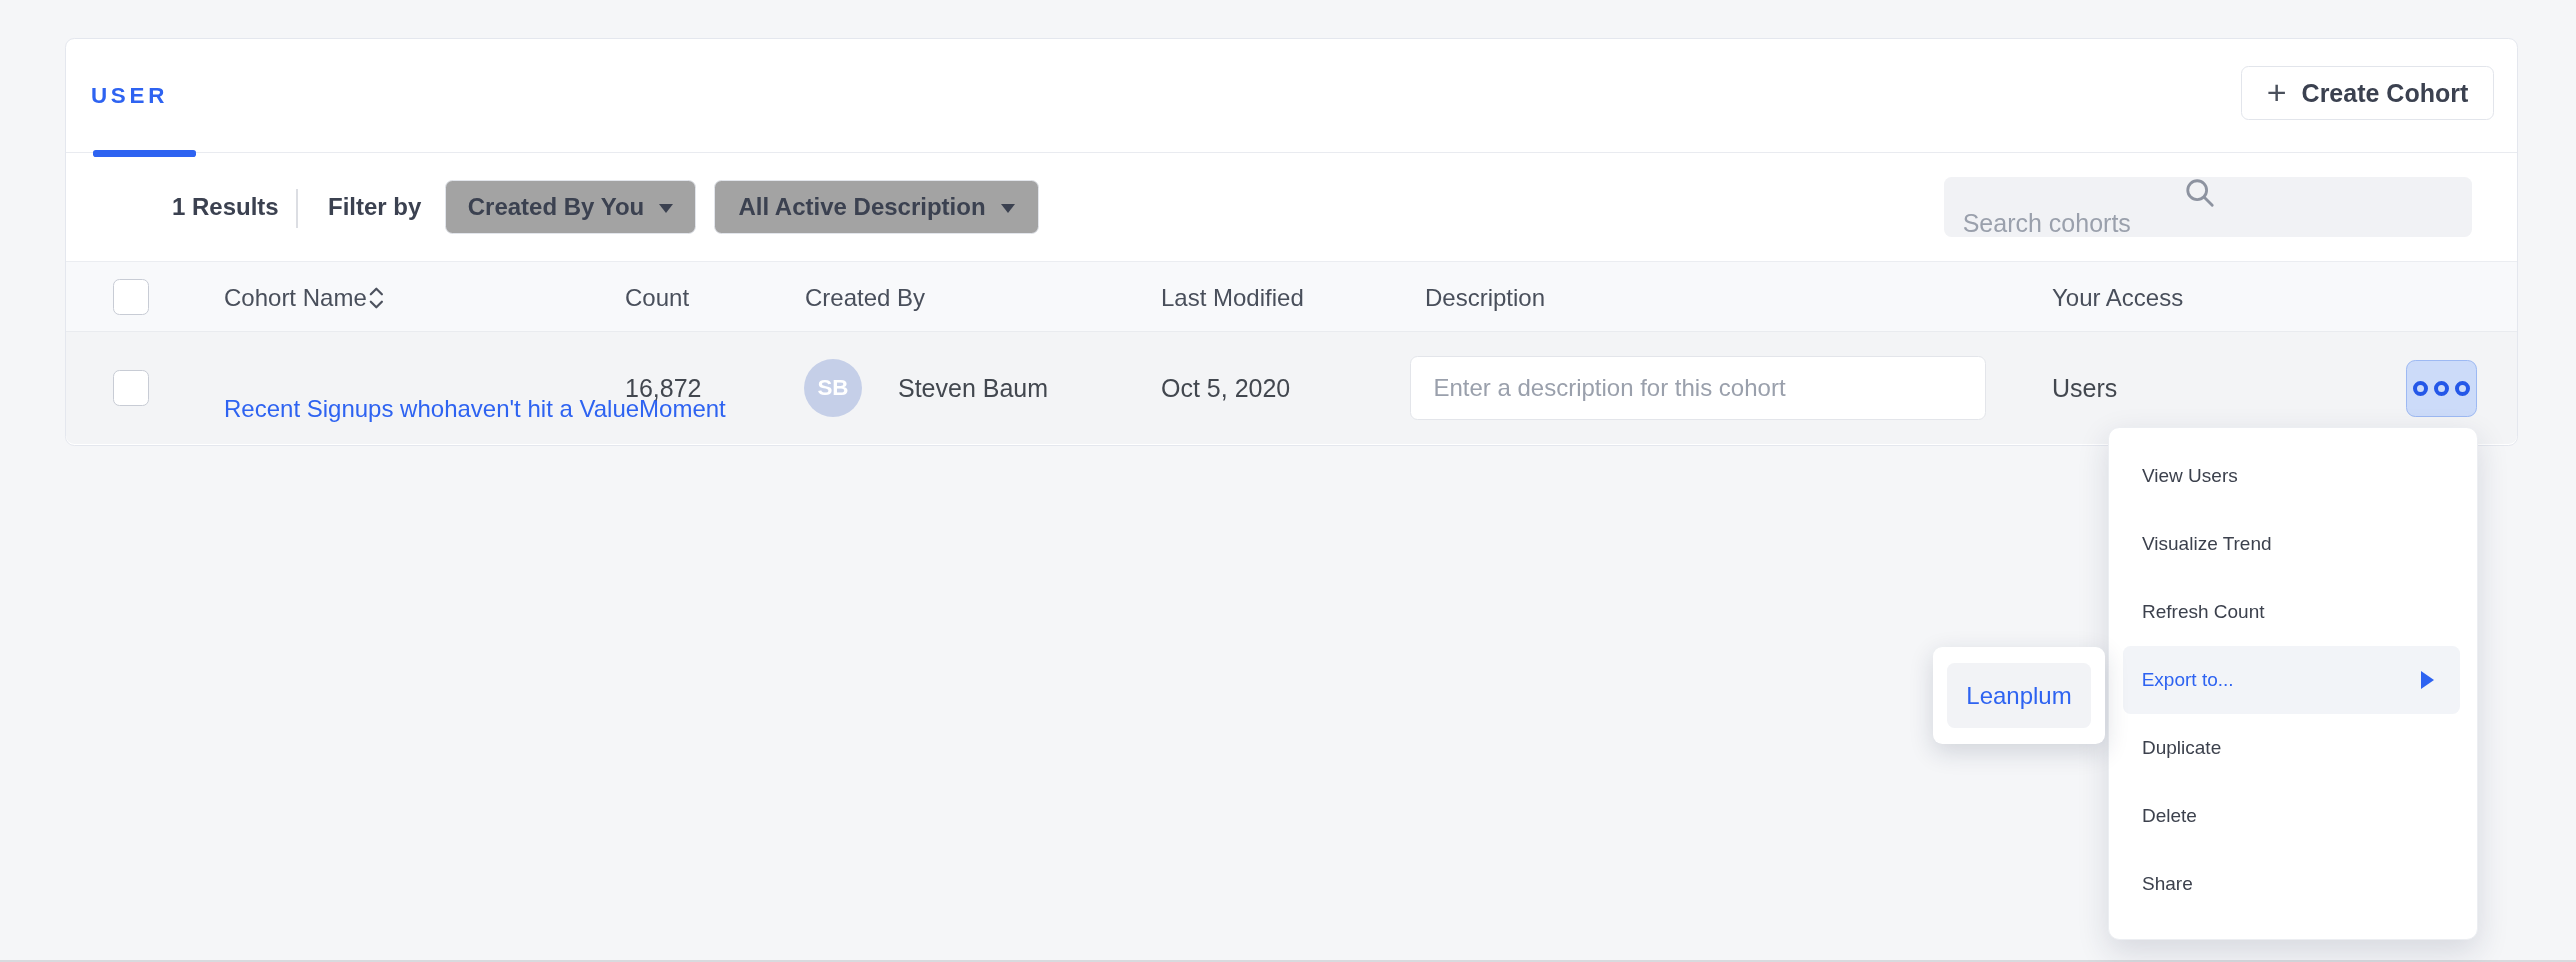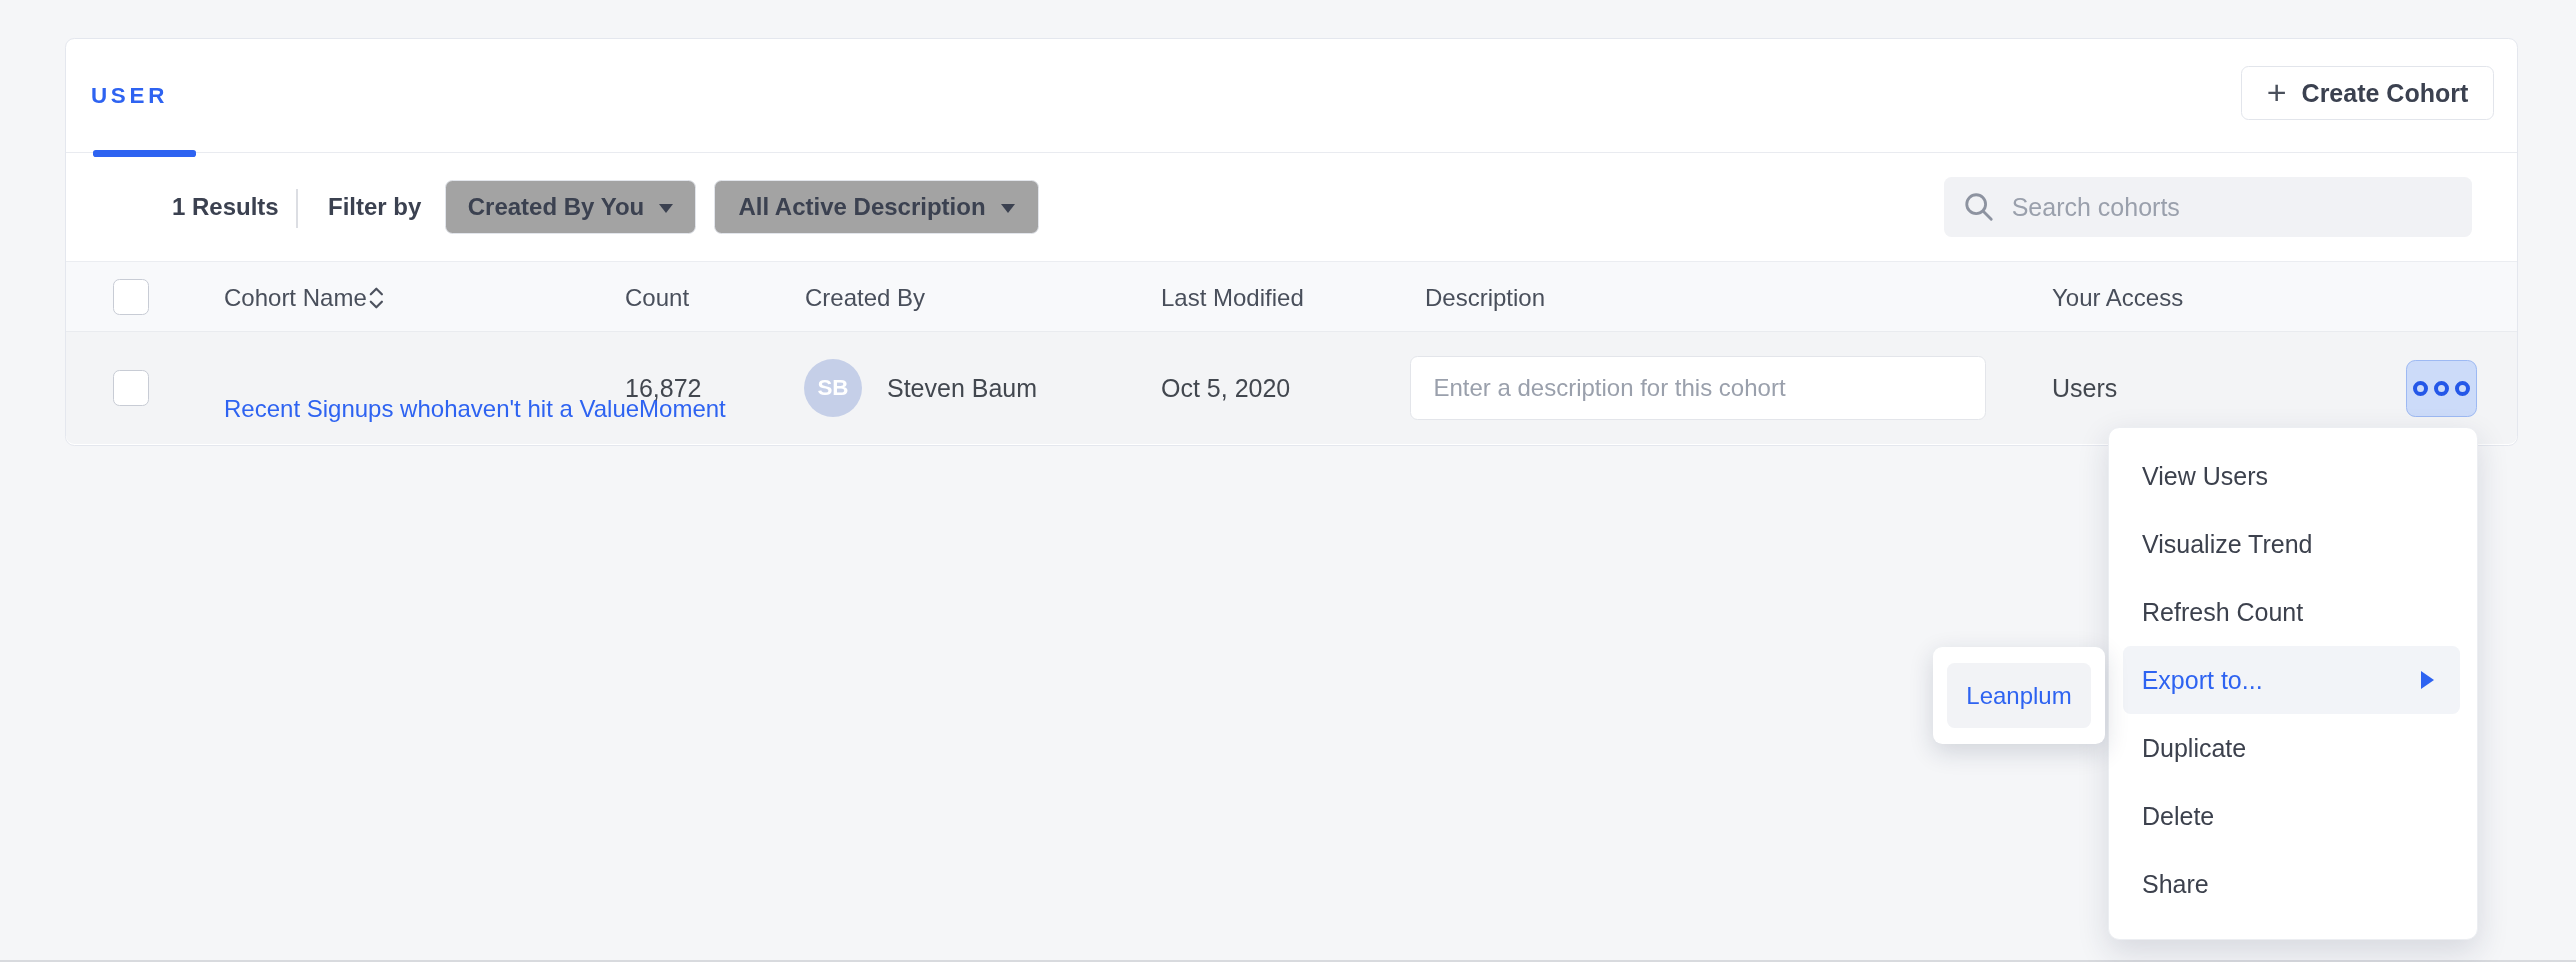--- a/index.html
+++ b/index.html
@@ -42,21 +42,21 @@
                     font-size:24px; font-weight:700; color:#3b4150; }
   .dropdown { position:absolute; top:27px; height:54px; background:#a3a3a3; border:0.9px solid #e2e5eb;
               border-radius:7.5px; display:flex; align-items:center; justify-content:center; gap:15px;
               font-size:24px; font-weight:700; color:#3b4150; cursor:pointer; }
   .dd-1 { left:379px; width:251px; }
   .dd-2 { left:648px; width:325px; }
   .caret-down { width:0; height:0; border-left:7.5px solid transparent; border-right:7.5px solid transparent;
                 border-top:9.3px solid #3b4150; margin-top:3.7px; }
 
   .search-box { position:absolute; left:1878px; top:24px; width:528px; height:60px;
-                background:#f1f2f5; border-radius:7.5px; display:flex; align-items:center; padding:0 18.7px; }
+                background:#f1f2f5; border-radius:7.5px; display:flex; align-items:center; padding:0 18.7px;flex-direction:column; }
   .search-box svg { flex:0 0 auto; margin-right:17px; }
   .search-input { border:none; outline:none; background:transparent; width:100%;
                   font-size:25px; color:#3f4551; font-family:inherit; }
   .search-input::placeholder { color:#9aa0ac; }
 
   
   .thead { position:absolute; left:0; top:222px; width:100%; height:71px; background:#f8f9fb;
            border-top:0.9px solid #ebedf1; border-bottom:0.9px solid #e9ebef; }
   .th { position:absolute; top:0; height:71px; display:flex; align-items:center; gap:0;
         font-size:24px; font-weight:500; color:#494f5b; }
@@ -79,21 +79,21 @@
   .ellipsis-btn { position:absolute; left:2340px; top:28px; width:71px; height:57px;
                   background:#ccdbf9; border:1.9px solid #9db9f3; border-radius:9.3px;
                   display:flex; align-items:center; justify-content:center; gap:5.6px; cursor:pointer; }
   .ring { width:15px; height:15px; border:4.7px solid #2457e8; border-radius:50%; }
 
   
   .context-menu { position:absolute; left:2108px; top:427px; width:370px;
                   background:#fff; border:0.9px solid #eceef2; border-radius:11.2px;
                   box-shadow:0 11.2px 32px rgba(25,35,70,0.14); padding:14px 0 20.6px 0; z-index:20; }
   .menu-item { position:relative; height:68px; display:flex; align-items:center;
-               padding-left:33px; font-size:25px; color:#3c414d; cursor:pointer; }
+               padding-left:33px; font-size:19px; color:#3c414d; cursor:pointer; }
   .menu-item.active { margin:0 17px 0 14px; padding-left:18.7px; background:#f2f4f8;
                       border-radius:7.5px; color:#2e63f1; }
   .arrow-right { position:absolute; right:26px; top:50%; transform:translateY(-50%);
                  width:0; height:0; border-top:9.3px solid transparent; border-bottom:9.3px solid transparent;
                  border-left:13px solid #2e63f1; }
 
   
   .submenu { position:absolute; left:1933px; top:647px; width:172px; height:97px;
              background:#fff; border-radius:9.3px; box-shadow:0 7.5px 24px rgba(25,35,70,0.16);
              padding:16px 14px; z-index:21; }
@@ -183,21 +183,21 @@
           <span>Recent Signups who</span>
           <span>haven't hit a Value</span>
           <span>Moment</span>
         </div>
       </div>
 
       <div class="cell" style="left:559px;">
         <span>16,872</span>
       </div>
 
-      <div class="cell" style="left:738px; gap:25px;">
+      <div class="cell" style="left:738px; gap:36px;">
         <div class="avatar">
           <span>SB</span>
         </div>
         <span>Steven Baum</span>
       </div>
 
       <div class="cell" style="left:1095px;">
         <span>Oct 5, 2020</span>
       </div>
 

